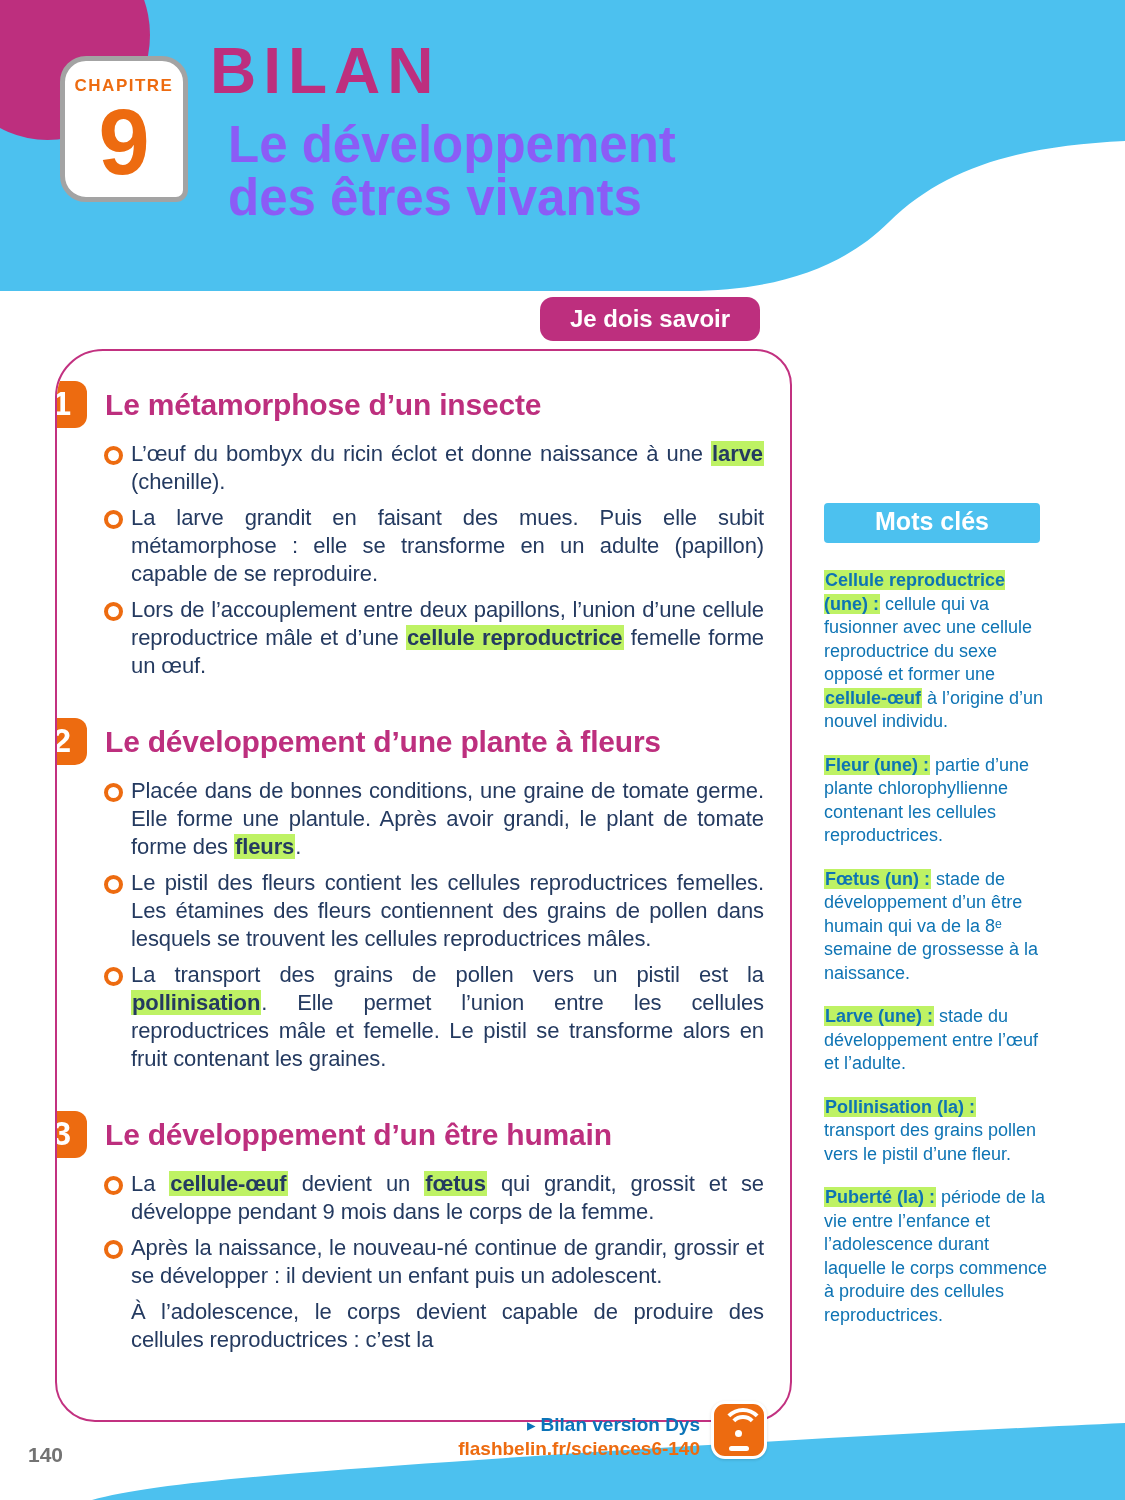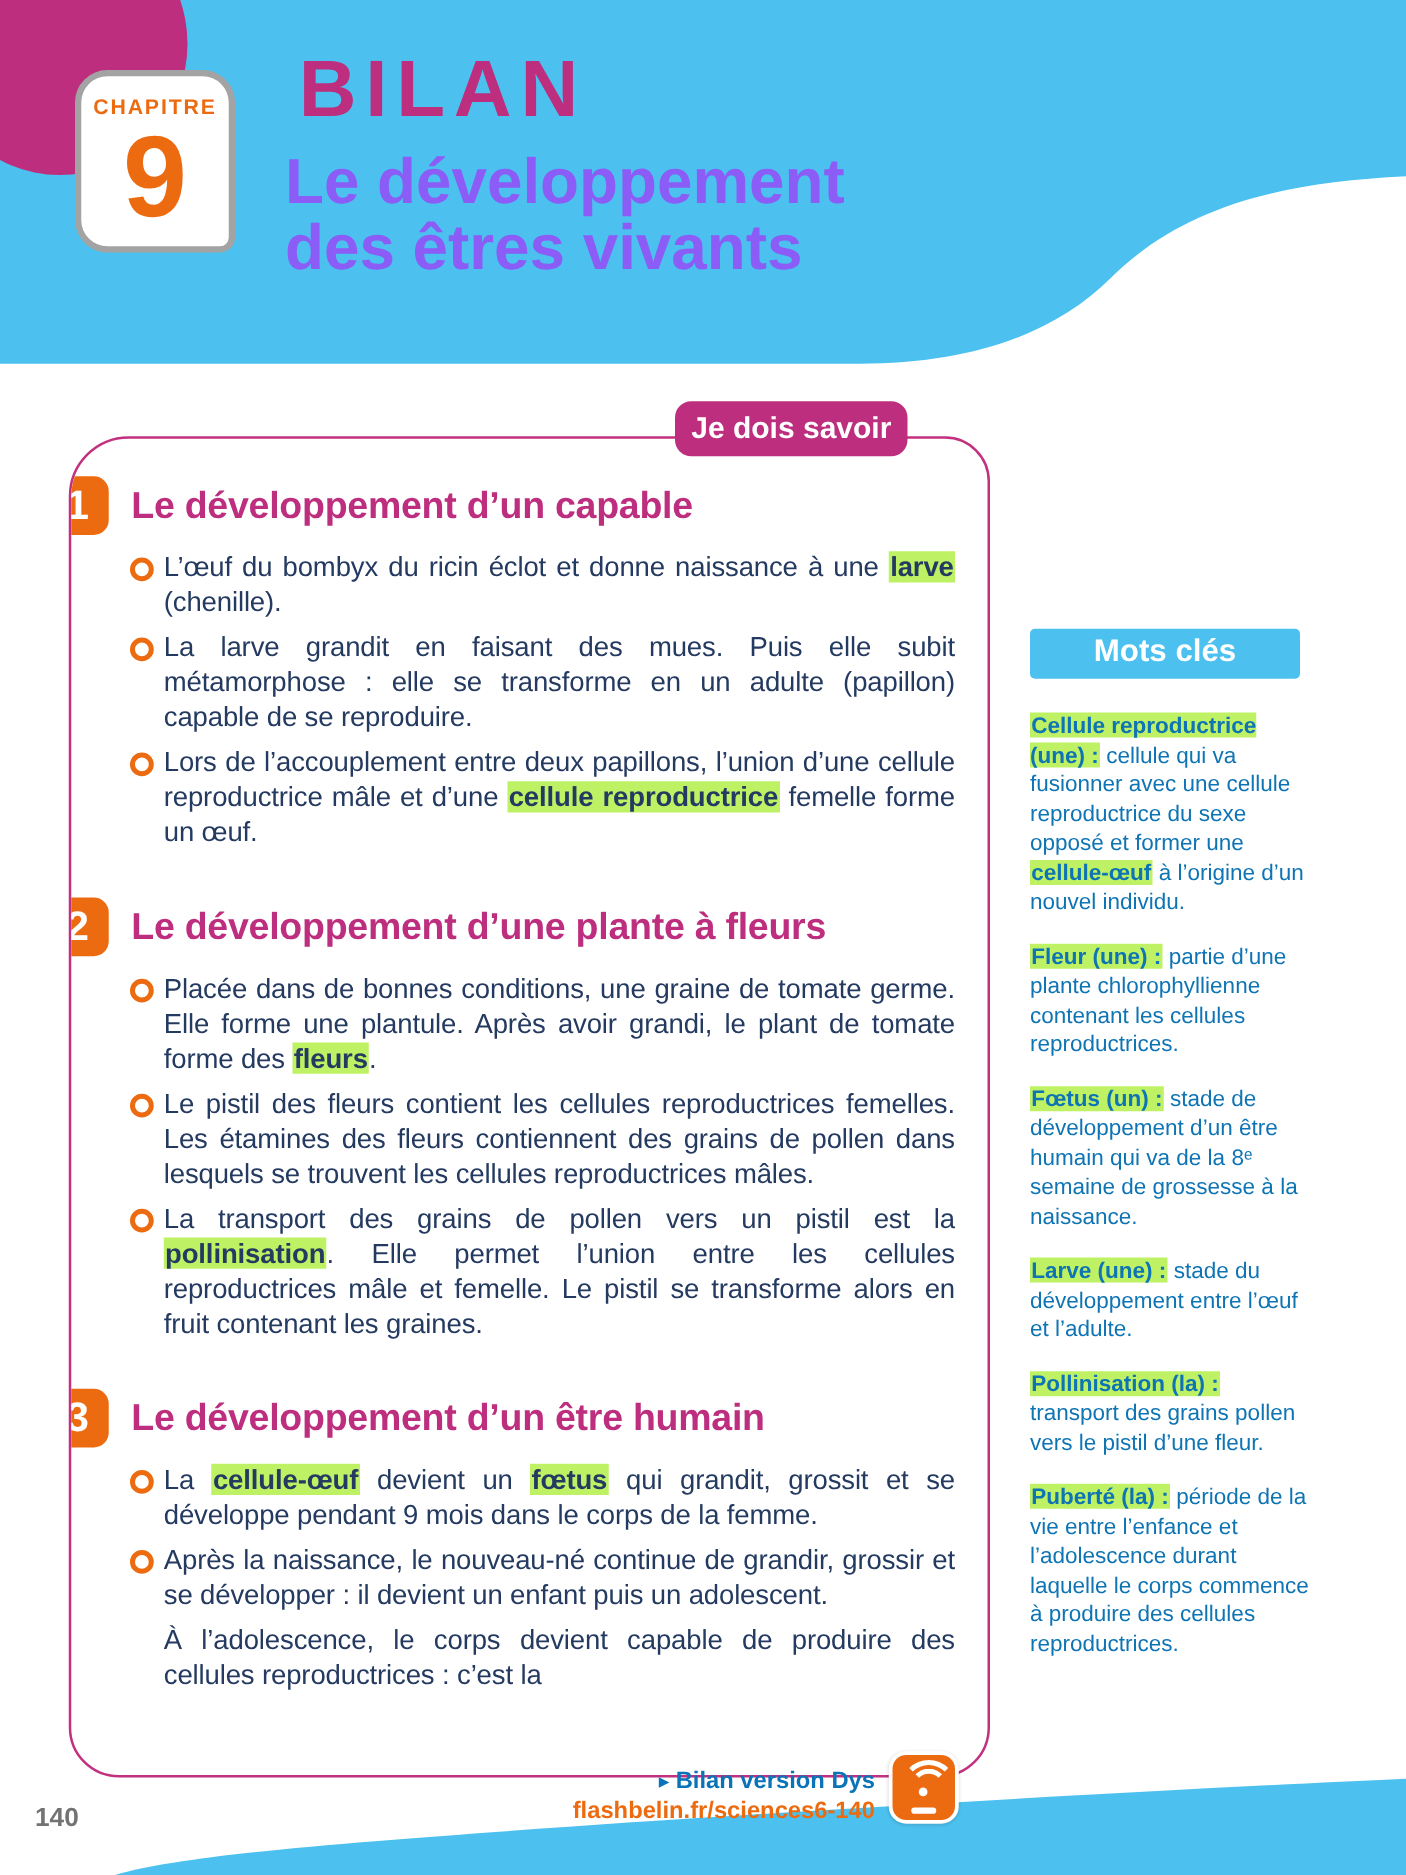--- a/index.html
+++ b/index.html
@@ -10,26 +10,26 @@
   }
   
   .header-shape { position:absolute; top:0; left:0; z-index:0; }
   .blob { position:absolute; left:-55px; top:-70px; width:205px; height:210px;
           background:#bd2f7e; border-radius:50%; z-index:1; }
   .chapter-badge { position:absolute; left:60px; top:56px; width:128px; height:146px;
           background:#fff; border:5px solid #a3a3a3; border-radius:26px 26px 12px 26px;
           box-sizing:border-box; text-align:center; z-index:2; }
   .chapter-label { margin-top:15px; color:#ed6b10; font-weight:700; font-size:17px; letter-spacing:1.5px; }
   .chapter-number { color:#ed6b10; font-weight:800; font-size:92px; line-height:92px; }
-  .kicker { position:absolute; left:239px; top:34px; color:#bd2f7e; font-size:64px;
+  .kicker { position:absolute; left:210px; top:34px; color:#bd2f7e; font-size:64px;
             font-weight:800; letter-spacing:7px; z-index:2; }
   .main-title { position:absolute; left:228px; top:118px; color:#8b5cf6; font-size:51px;
             font-weight:700; line-height:53px; z-index:2; }
-  .pill { position:absolute; left:540px; top:321px; background:#bd2f7e; color:#fff;
-          font-size:24px; font-weight:700; padding:8px 13px; border-radius:13px; z-index:3; }
+  .pill { position:absolute; left:540px; top:297px; background:#bd2f7e; color:#fff;
+          font-size:24px; font-weight:700; padding:8px 30px; border-radius:13px; z-index:3; }
   
   .card { position:absolute; left:55px; top:349px; width:737px; height:1073px;
           box-sizing:border-box; background:#fff; border:2.5px solid #c23180;
           border-radius:48px 36px 40px 40px; padding:30px 26px 0 46px;
           overflow:hidden; z-index:2; }
   .section { margin-bottom:38px; }
   .sec-head { display:flex; align-items:center; gap:18px; margin-left:-66px; margin-bottom:12px; }
   .sec-num { flex:none; width:50px; height:47px; background:#ed6b10; border-radius:12px;
              color:#fff; font-size:33px; font-weight:800; display:flex; align-items:center;
              justify-content:center; padding-bottom:2px; box-sizing:border-box; }
@@ -86,21 +86,21 @@
     <span>des êtres vivants</span>
   </h1>
 
   <div class="pill">Je dois savoir</div>
 
   <div class="card">
     <div id="sections">
         <section class="section">
           <div class="sec-head">
             <div class="sec-num">1</div>
-            <h2 class="sec-title">Le développement d’un capable</h2>
+            <h2 class="sec-title">Le métamorphose d’un insecte</h2>
           </div>
           <div class="bullets">
             <div class="bullet">
               <span class="ring"></span>
               <p class="btext"><span>L’œuf du bombyx du ricin éclot et donne naissance à une </span><mark class="hl">larve</mark><span> (chenille).</span></p>
             </div>
             <div class="bullet">
               <span class="ring"></span>
               <p class="btext"><span>La larve grandit en faisant des mues. Puis elle subit métamorphose&nbsp;: elle se transforme en un adulte (papillon) capable de se reproduire.</span></p>
             </div>

